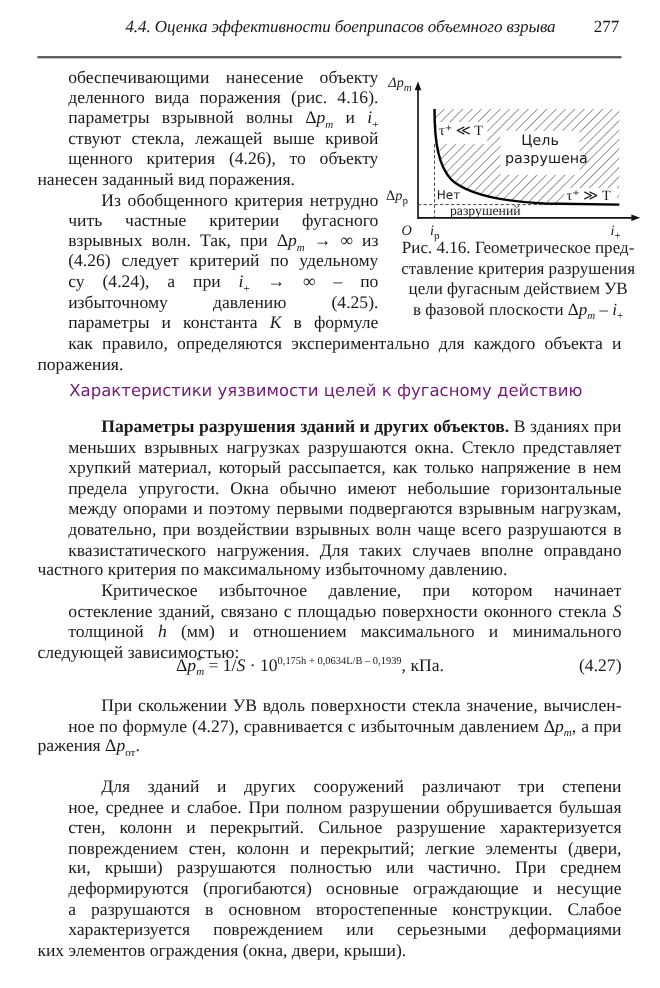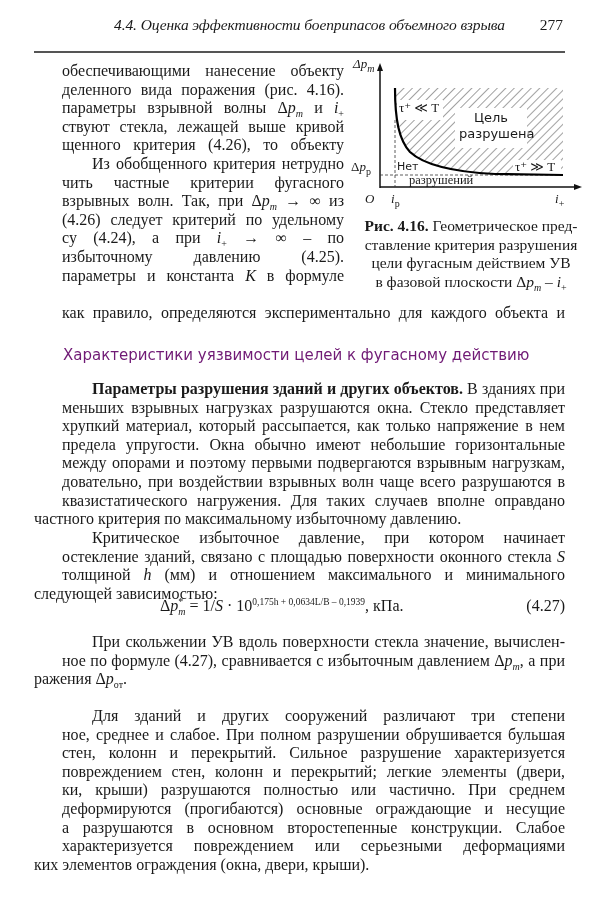--- a/index.html
+++ b/index.html
@@ -11,52 +11,54 @@
   .header-rule { position:absolute; left:34px; top:51px; width:531px; height:1.5px; background:#555; }
   .txt { position:absolute; font-size:16px; line-height:18.6px; text-align:justify; }
   .line { display:block; white-space:nowrap; height:18.6px; }
   .just { text-align-last:justify; white-space:normal; overflow:hidden;margin-left:28px; }
   .left-col { left:34px; top:62px; width:310px; }
   .full { left:34px; width:531px; }
   i.m { font-style:italic; }
   sub, sup { font-size:10px; line-height:0; }
   .section-heading { position:absolute; left:63px; top:346px; font-family:"DejaVu Sans", sans-serif;
          font-size:15px; color:#701a75; }
-  .figure { position:absolute; left:355px; top:60px; width:235px; height:150px; }
+  .figure { position:absolute; left:355px; top:71px; width:235px; height:150px; }
   .caption { position:absolute; left:355px; top:217px; width:232px; font-size:15.5px; line-height:18.6px; text-align:center; }
-  .caption b { font-weight:bold; }
+  .caption b { font-weight:normal; }
   .formula { position:absolute; left:160px; top:597px; font-size:16px;text-align:center; }
   .formula-num { position:absolute; right:35px; top:597px; font-size:16px; }
 </style>
 </head>
 <body>
 
 <div class="header">
   <span class="header-title">4.4. Оценка эффективности боеприпасов объемного взрыва</span>
   <span class="header-page">277</span>
 </div>
 <div class="header-rule"></div>
 
 <div class="txt left-col">
   <span class="line just">обеспечивающими нанесение объекту опре-</span>
   <span class="line just">деленного вида поражения (рис. 4.16). Если</span>
   <span class="line just">параметры взрывной волны Δ<i class="m">p</i><sub><i>m</i></sub> и <i class="m">i</i><sub>+</sub> соответ-</span>
   <span class="line just">ствуют стекла, лежащей выше кривой обоб-</span>
   <span class="line just">щенного критерия (4.26), то объекту будет</span>
+  <span class="line">нанесен заданный вид поражения.</span>
   <span class="line just" style="text-indent:30px">Из обобщенного критерия нетрудно полу-</span>
   <span class="line just">чить частные критерии фугасного действия</span>
   <span class="line just">взрывных волн. Так, при Δ<i class="m">p</i><sub><i>m</i></sub> → ∞ из формулы</span>
   <span class="line just">(4.26) следует критерий по удельному импуль-</span>
   <span class="line just">су (4.24), а при <i class="m">i</i><sub>+</sub> → ∞ – по максимальному</span>
   <span class="line just">избыточному давлению (4.25). Критические</span>
   <span class="line just">параметры и константа <i class="m">K</i> в формуле (4.26),</span>
 </div>
 
 <div class="txt full" style="top:304px">
   <span class="line just">как правило, определяются экспериментально для каждого объекта и вида его</span>
+  <span class="line">поражения.</span>
 </div>
 
 <div class="figure">
   <svg width="235" height="150" viewBox="0 0 235 150">
     <defs>
       <pattern id="hatch" width="6" height="6" patternUnits="userSpaceOnUse" patternTransform="rotate(45)">
         <line x1="0" y1="0" x2="0" y2="6" stroke="#444" stroke-width="1"></line>
       </pattern>
     </defs>
 

